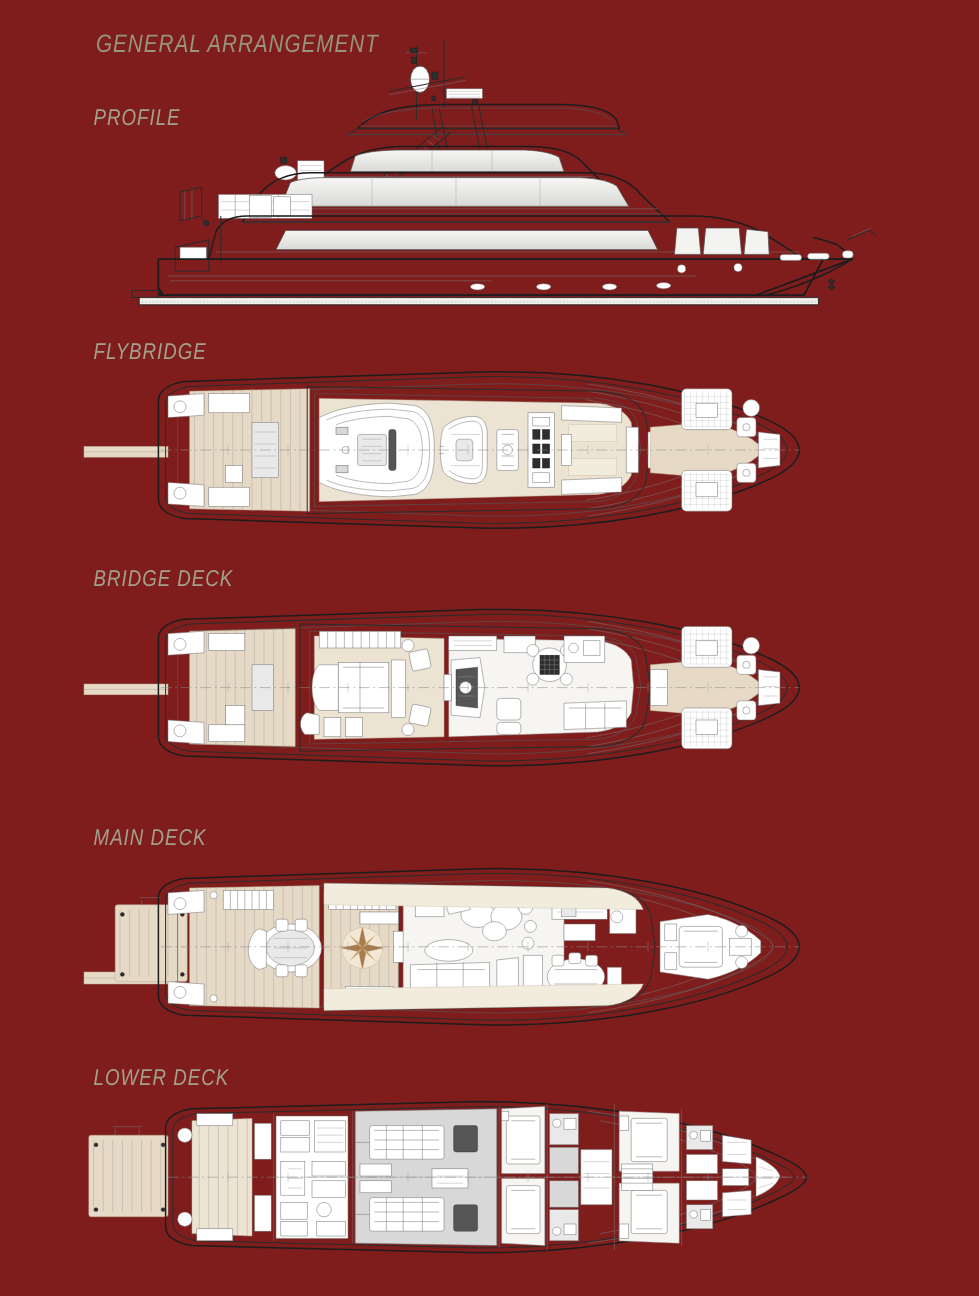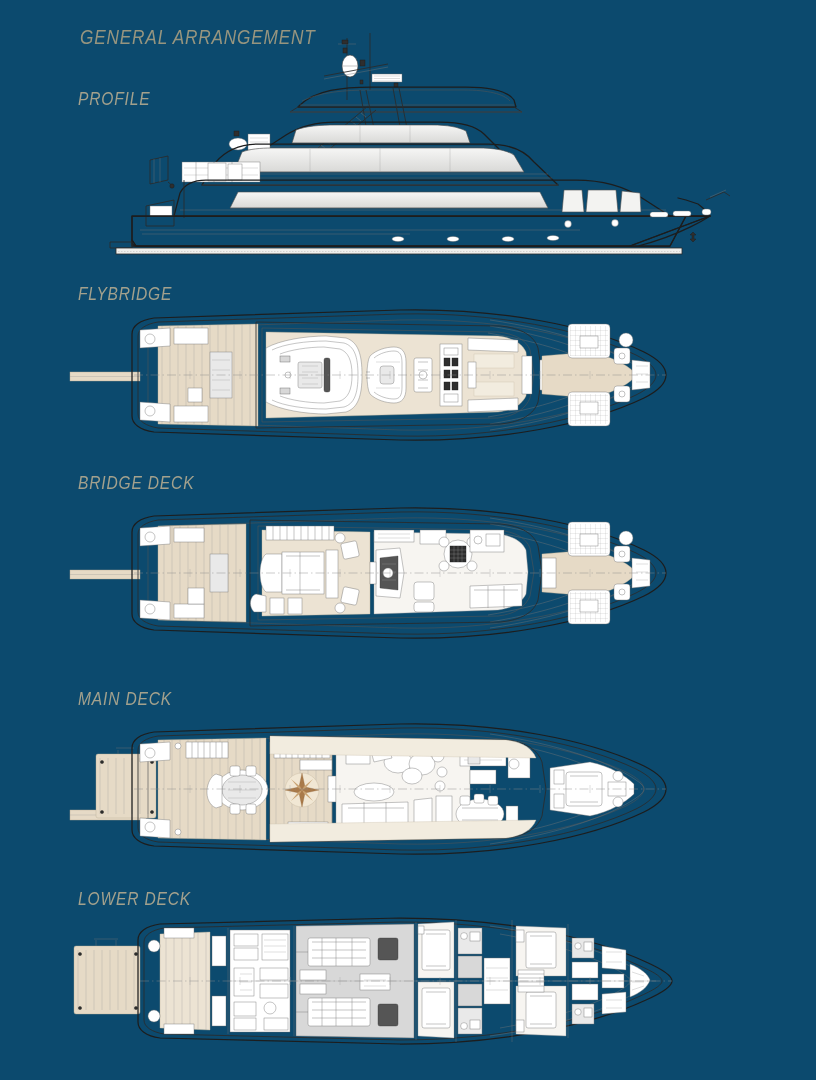--- a/index.html
+++ b/index.html
@@ -1,21 +1,21 @@
 <!DOCTYPE html>
 <html><head>
 <meta charset="utf-8">
 <style>
   html,body{margin:0;padding:0;background:#ffffff;}
   body{
     width:816px;height:1080px;overflow:hidden;position:relative;
     font-family:"Liberation Sans", sans-serif;
     -webkit-font-smoothing:antialiased;
   }
-  #sheet{position:absolute;inset:0;background:#0c4a6e;text-decoration:underline;}
+  #sheet{position:absolute;inset:0;background:#7f1d1d;text-decoration:underline;}
 
   
   .label{
     position:absolute;
     font-family:"Liberation Sans","DejaVu Sans",sans-serif;
     font-style:italic;
     font-weight:400;
     color:#9c9a87;
     letter-spacing:0.5px;
     white-space:nowrap;

